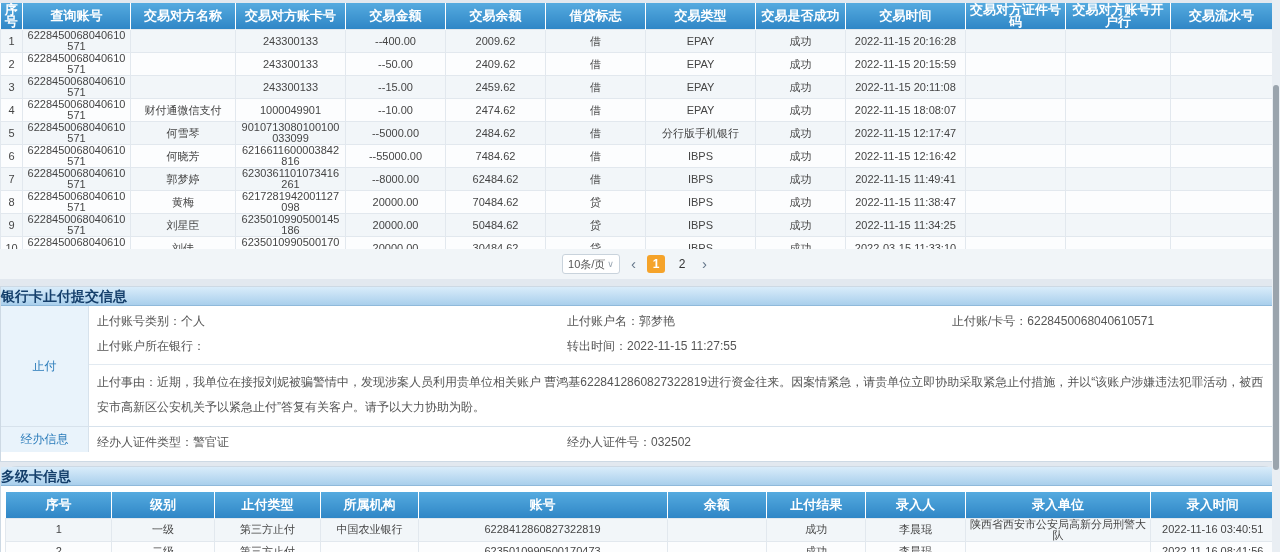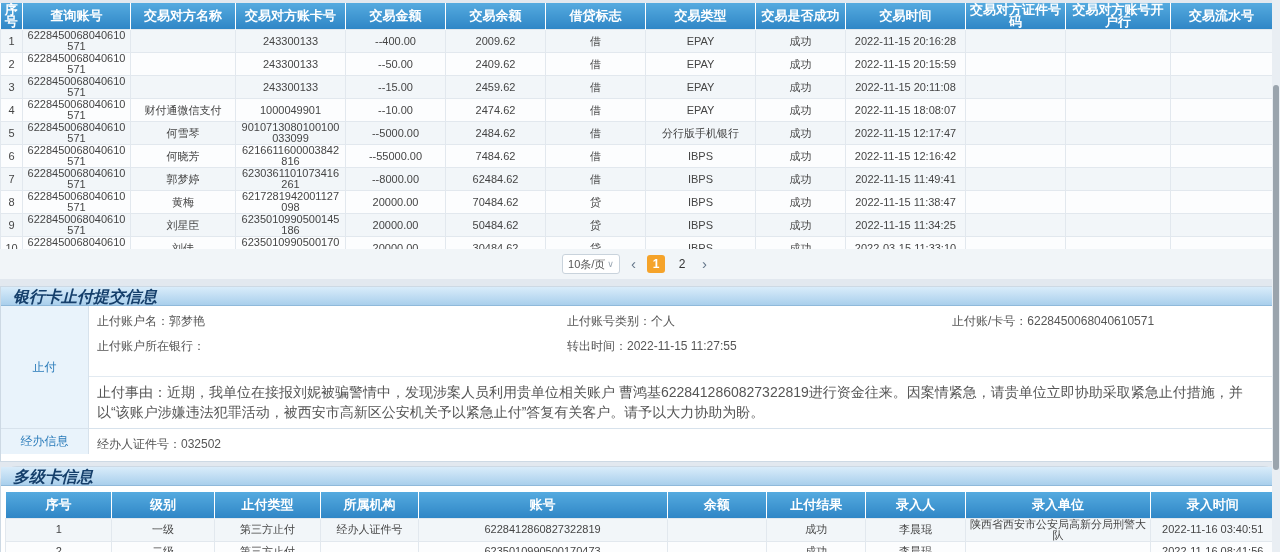--- a/index.html
+++ b/index.html
@@ -42,38 +42,38 @@
   .psize .caret { font-size:9px; color:#9aa6b2; }
   .pg-arrow { font-size:15px; color:#64768a; padding:0 3px; cursor:pointer; line-height:18px; }
   .pg-num {
     min-width:18px; height:18px; line-height:18px; text-align:center;
     font-size:12px; color:#333; border-radius:3px; cursor:pointer; padding:0 3px;
   }
   .pg-num.active { background:#f5a32a; color:#fff; font-weight:bold; }
   
   .panel { position:absolute; left:0; width:1280px; background:#fff; border:1px solid #cdd9e4; }
   .panel-h {
-    height:19px; line-height:19px; padding-left:12px;
+    height:19px; line-height:19px; padding-left:0;
     background: linear-gradient(#d9ecfa, #a9cfec);
     border-bottom:1px solid #8fb9da;
-    font-size:16px; font-weight:bold; color:#153f6b;font-style:italic;
+    font-size:14px; font-weight:bold; color:#153f6b;
   }
   .grp { display:flex; border-top:1px solid #d7e2ec; }
   .grp:first-child { border-top:none; }
   .grp-label {
     width:88px; flex:0 0 88px; background:#e9f3fb; color:#2b7cba;
     display:flex; align-items:center; justify-content:center;
     font-size:12px; border-right:1px solid #d7e2ec;
   }
   .grp-content { flex:1; }
   .frow { display:grid; grid-template-columns:470px 385px 1fr; padding:6px 0 1px 8px; }
   .field { font-size:12px; color:#555; line-height:18px; }
   .reason {
-    border-top:1px solid #e2eaf1; margin-top:20px; padding:5px 10px 6px 8px;
-    font-size:14px; color:#555; line-height:20px;
+    border-top:1px solid #e2eaf1; margin-top:8px; padding:5px 10px 6px 8px;
+    font-size:12px; color:#555; line-height:25px;
   }
   
   .mc-body { padding:6px 4px 0 4px; }
   .mc-body td { font-size:11px; }
   
   .vscroll { position:absolute; top:0; right:0; width:8px; height:552px; background:#e9eef3; }
   .vthumb { position:absolute; left:1px; top:85px; width:6px; height:385px; background:#9aa4ad; border-radius:3px; }
 </style>
 </head>
 <body>
@@ -278,35 +278,36 @@
   <span class="pg-arrow">›</span>
 </div>
 
 <div class="panel" style="top:286px; height:176px;">
   <div class="panel-h">银行卡止付提交信息</div>
   <div class="panel-b">
     <div class="grp">
       <div class="grp-label">止付</div>
       <div class="grp-content">
         <div class="frow">
+          <div class="field">止付账号类别：个人</div>
           <div class="field">止付账户名：郭梦艳</div>
-          <div class="field">止付账号类别：个人</div>
           <div class="field">止付账/卡号：6228450068040610571</div>
         </div>
         <div class="frow">
           <div class="field">止付账户所在银行：</div>
           <div class="field">转出时间：2022-11-15 11:27:55</div>
         </div>
         <div class="reason">止付事由：近期，我单位在接报刘妮被骗警情中，发现涉案人员利用贵单位相关账户 曹鸿基6228412860827322819进行资金往来。因案情紧急，请贵单位立即协助采取紧急止付措施，并以“该账户涉嫌违法犯罪活动，被西安市高新区公安机关予以紧急止付”答复有关客户。请予以大力协助为盼。</div>
       </div>
     </div>
     <div class="grp">
       <div class="grp-label">经办信息</div>
       <div class="grp-content">
         <div class="frow">
+          <div class="field">经办人证件类型：警官证</div>
           <div class="field">经办人证件号：032502</div>
         </div>
       </div>
     </div>
   </div>
 </div>
 
 <div class="panel" style="top:466px; height:112px;border-radius:17px;">
   <div class="panel-h">多级卡信息</div>
   <div class="mc-body">
@@ -335,21 +336,21 @@
           <th>录入人</th>
           <th>录入单位</th>
           <th>录入时间</th>
         </tr>
       </thead>
       <tbody>
         <tr>
             <td>1</td>
             <td>一级</td>
             <td>第三方止付</td>
-            <td>经办人证件号</td>
+            <td>中国农业银行</td>
             <td>6228412860827322819</td>
             <td></td>
             <td>成功</td>
             <td>李晨琨</td>
             <td>陕西省西安市公安局高新分局刑警大队</td>
             <td>2022-11-16 03:40:51</td>
           </tr>
         <tr>
             <td>2</td>
             <td>二级</td>

